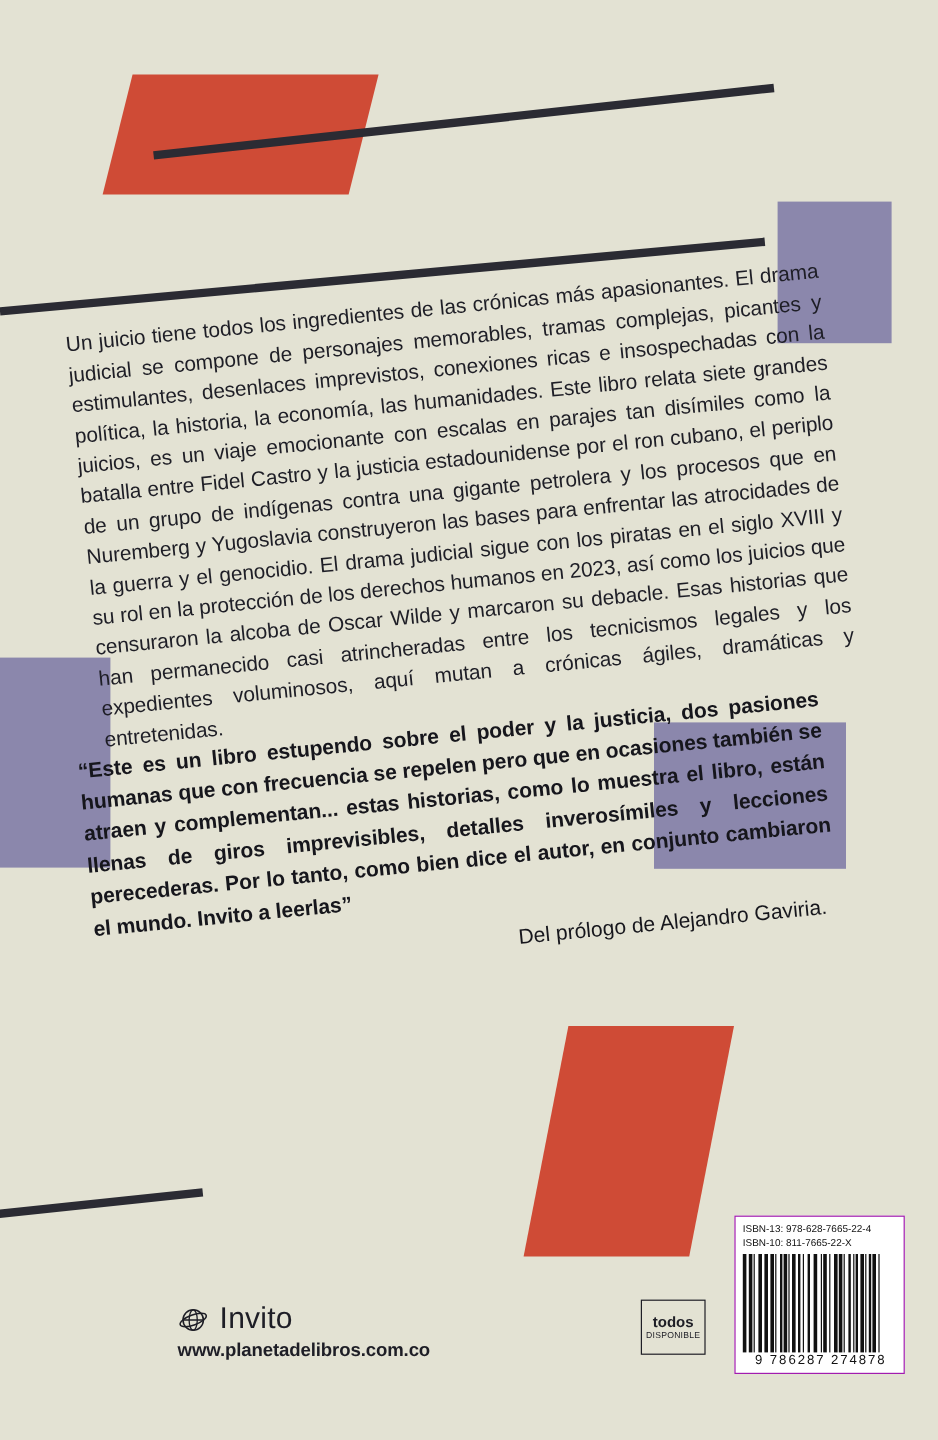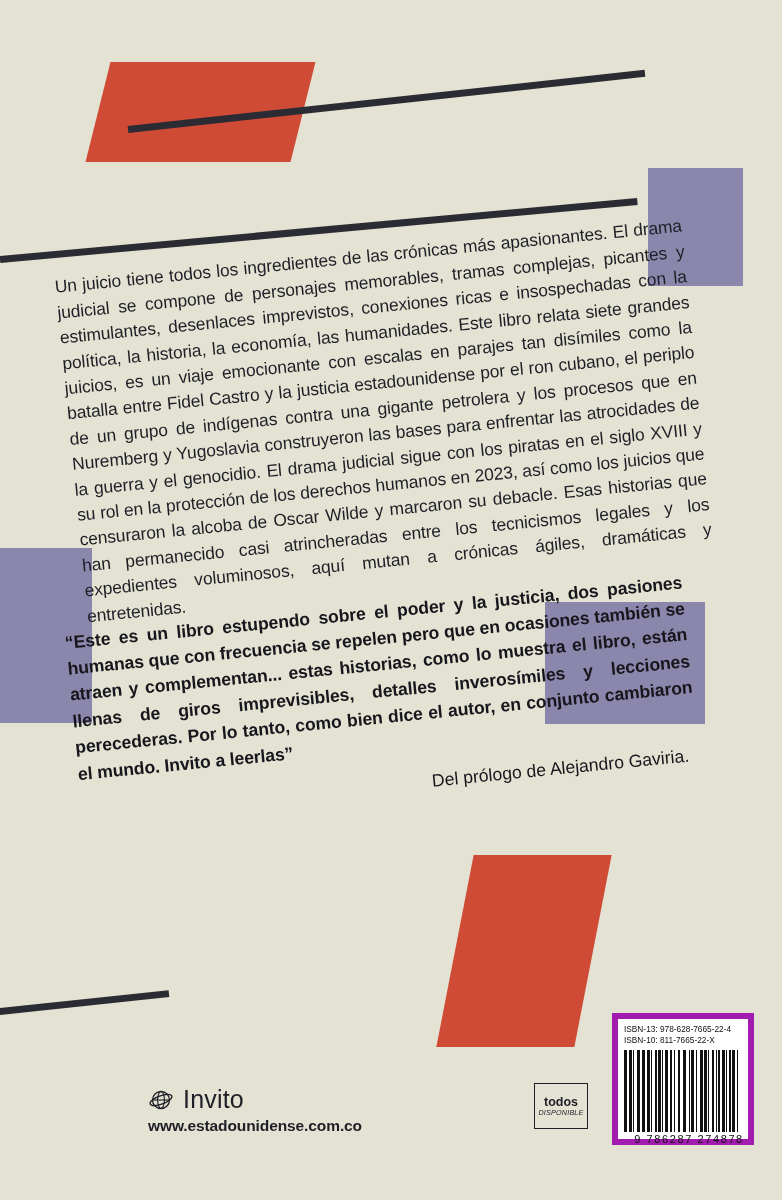--- a/index.html
+++ b/index.html
@@ -172,31 +172,30 @@
   }
   .ebook-badge .b1 {
     font-size: 12.5px;
     font-weight: bold;
     color: #1e1e26;
   }
   .ebook-badge .b2 {
     font-size: 7.2px;
     color: #1e1e26;
     letter-spacing: 0.2px;
-    font-style: italic;
   }
 
   .isbn-box {
     position: absolute;
     left: 612px;
     top: 1013px;
     width: 142px;
     height: 132px;
     background: #ffffff;
-    border: 6px solid #a21caf;
+    border: 1px solid #a21caf;
     padding: 5px 6px 4px 6px;
     box-sizing: border-box;
   }
   .isbn-line {
     font-size: 8.3px;
     color: #111;
     font-family: "Liberation Sans", sans-serif;
     line-height: 1.35;
   }
   .barcode {
@@ -250,21 +249,21 @@
       <svg width="26" height="26" viewBox="0 0 26 26" aria-hidden="true">
         <circle cx="13" cy="13" r="8.5" fill="none" stroke="#1e1e26" stroke-width="1.3"></circle>
         <ellipse cx="13" cy="13" rx="3.4" ry="8.5" fill="none" stroke="#1e1e26" stroke-width="1.1"></ellipse>
         <line x1="4.5" y1="13" x2="21.5" y2="13" stroke="#1e1e26" stroke-width="1.1"></line>
         <ellipse cx="13" cy="13" rx="11.5" ry="4.2" fill="none" stroke="#1e1e26" stroke-width="1.3" transform="rotate(-20 13 13)"></ellipse>
       </svg>
     </span>
     <span class="publisher-name">Invito</span>
   </div>
 
-  <div class="website">www.estadounidense.com.co</div>
+  <div class="website">www.planetadelibros.com.co</div>
 
   <div class="ebook-badge">
     <span class="b1">todos</span>
     <span class="b2">DISPONIBLE</span>
   </div>
 
   <div class="isbn-box">
     <div class="isbn-line">ISBN-13: 978-628-7665-22-4</div>
     <div class="isbn-line">ISBN-10: 811-7665-22-X</div>
     <div class="barcode" id="barcode">

